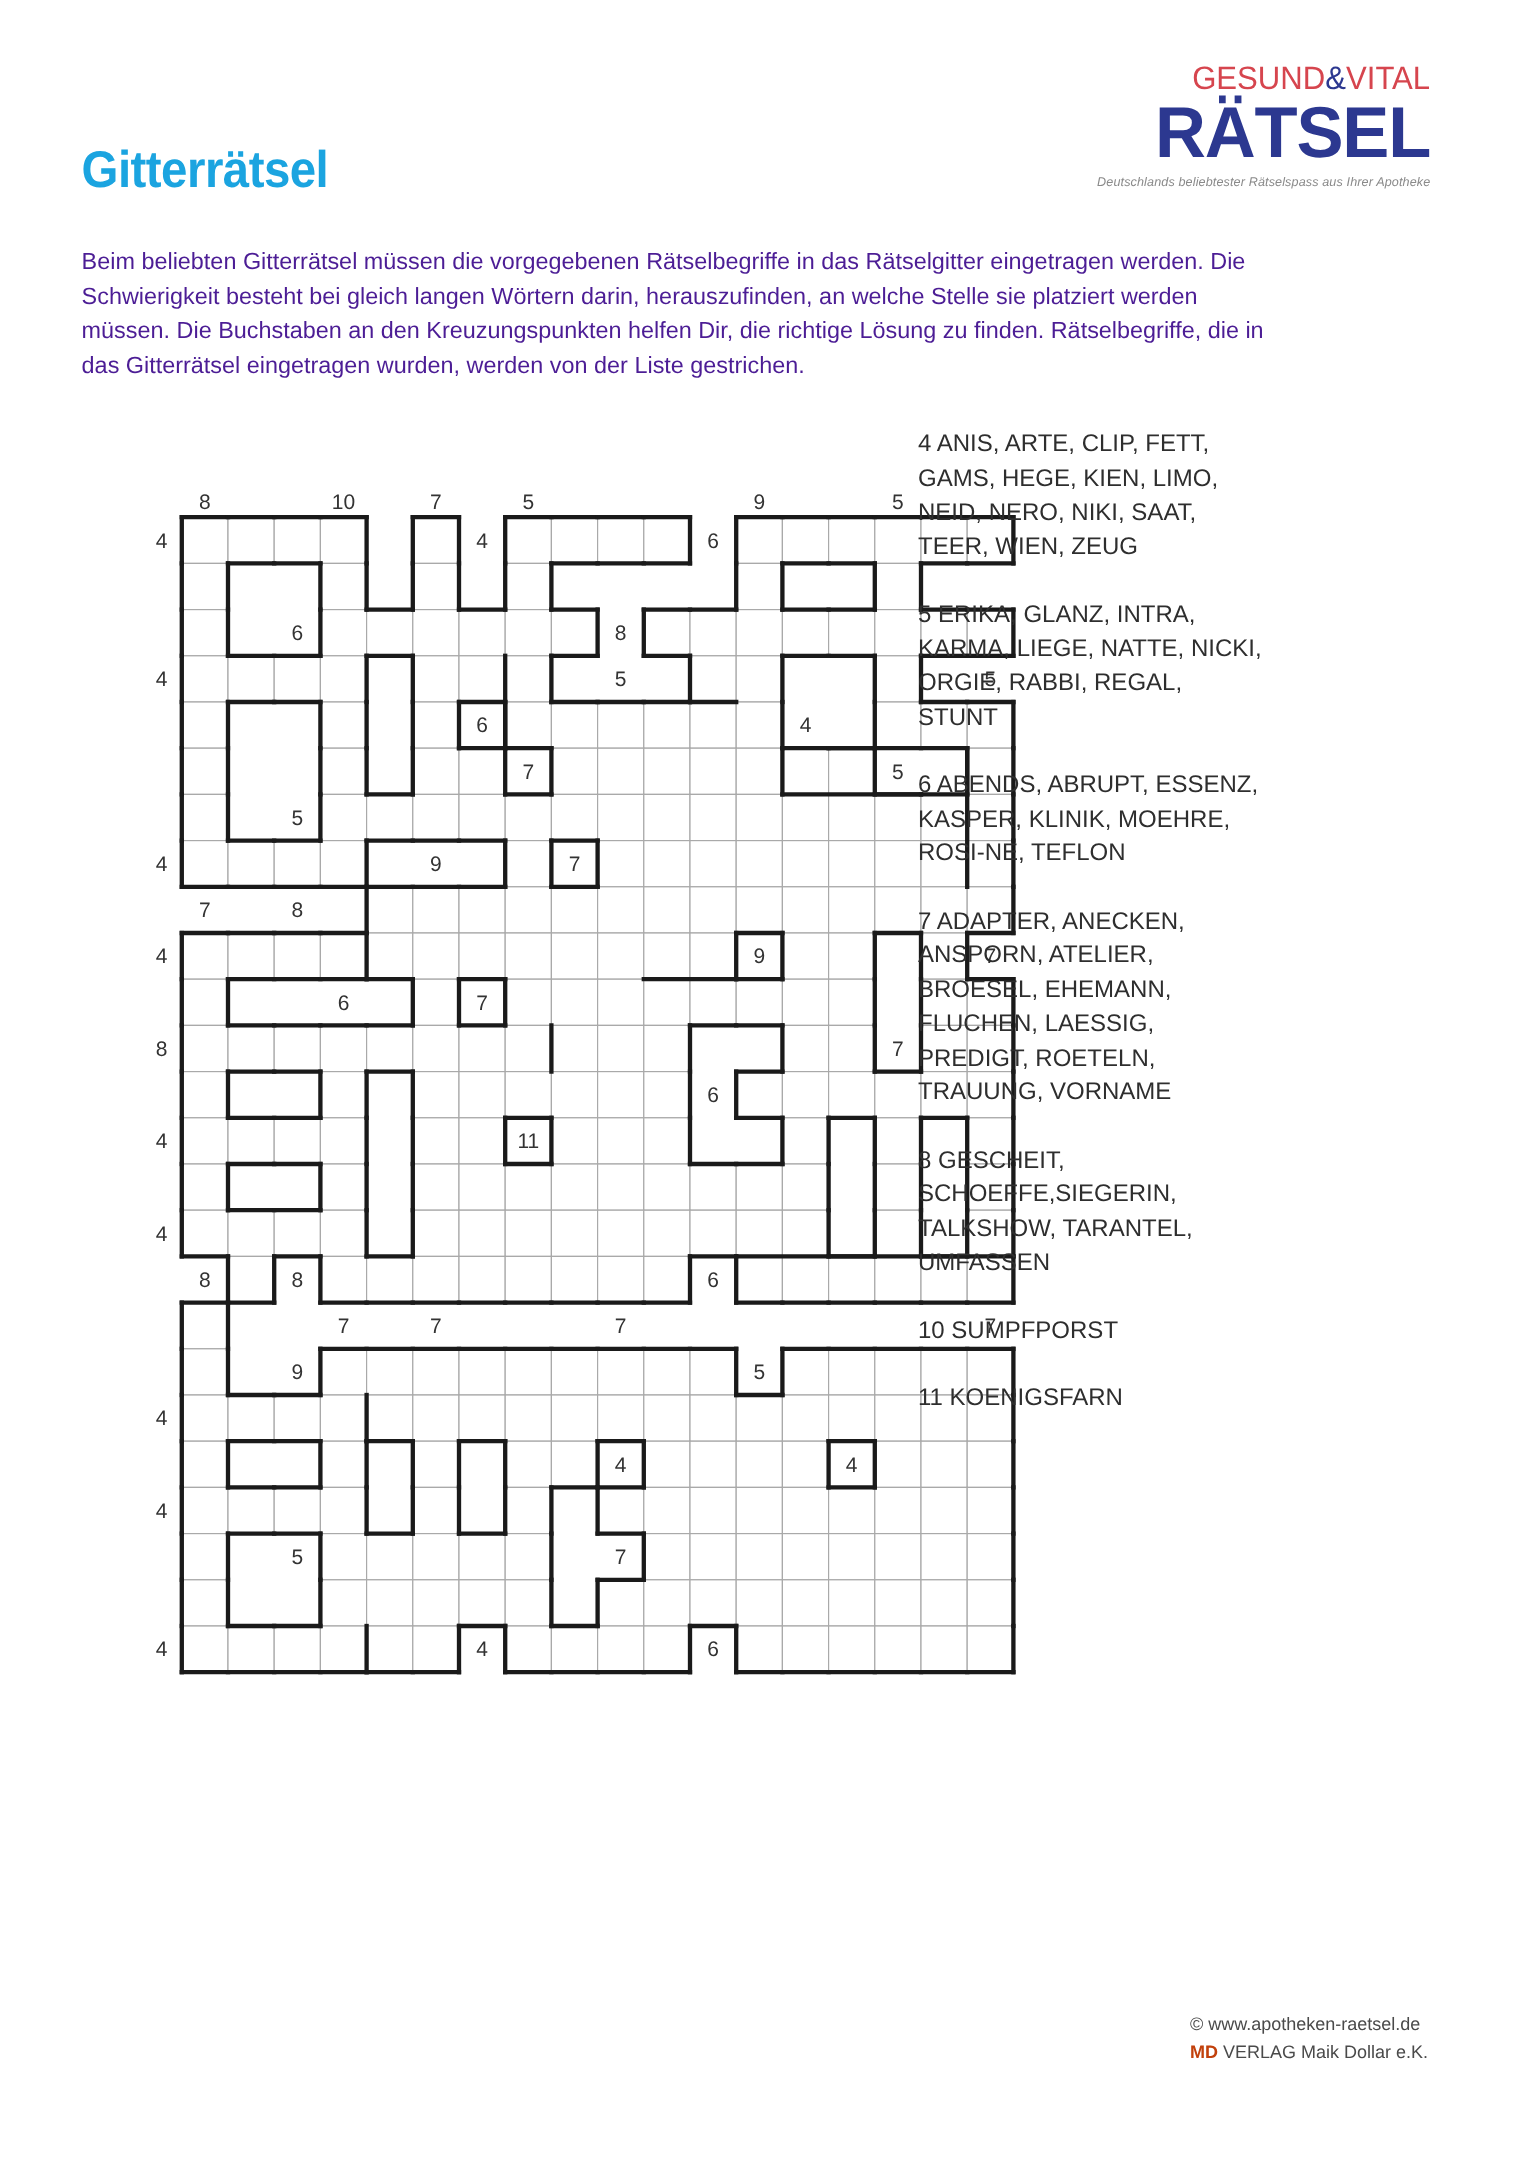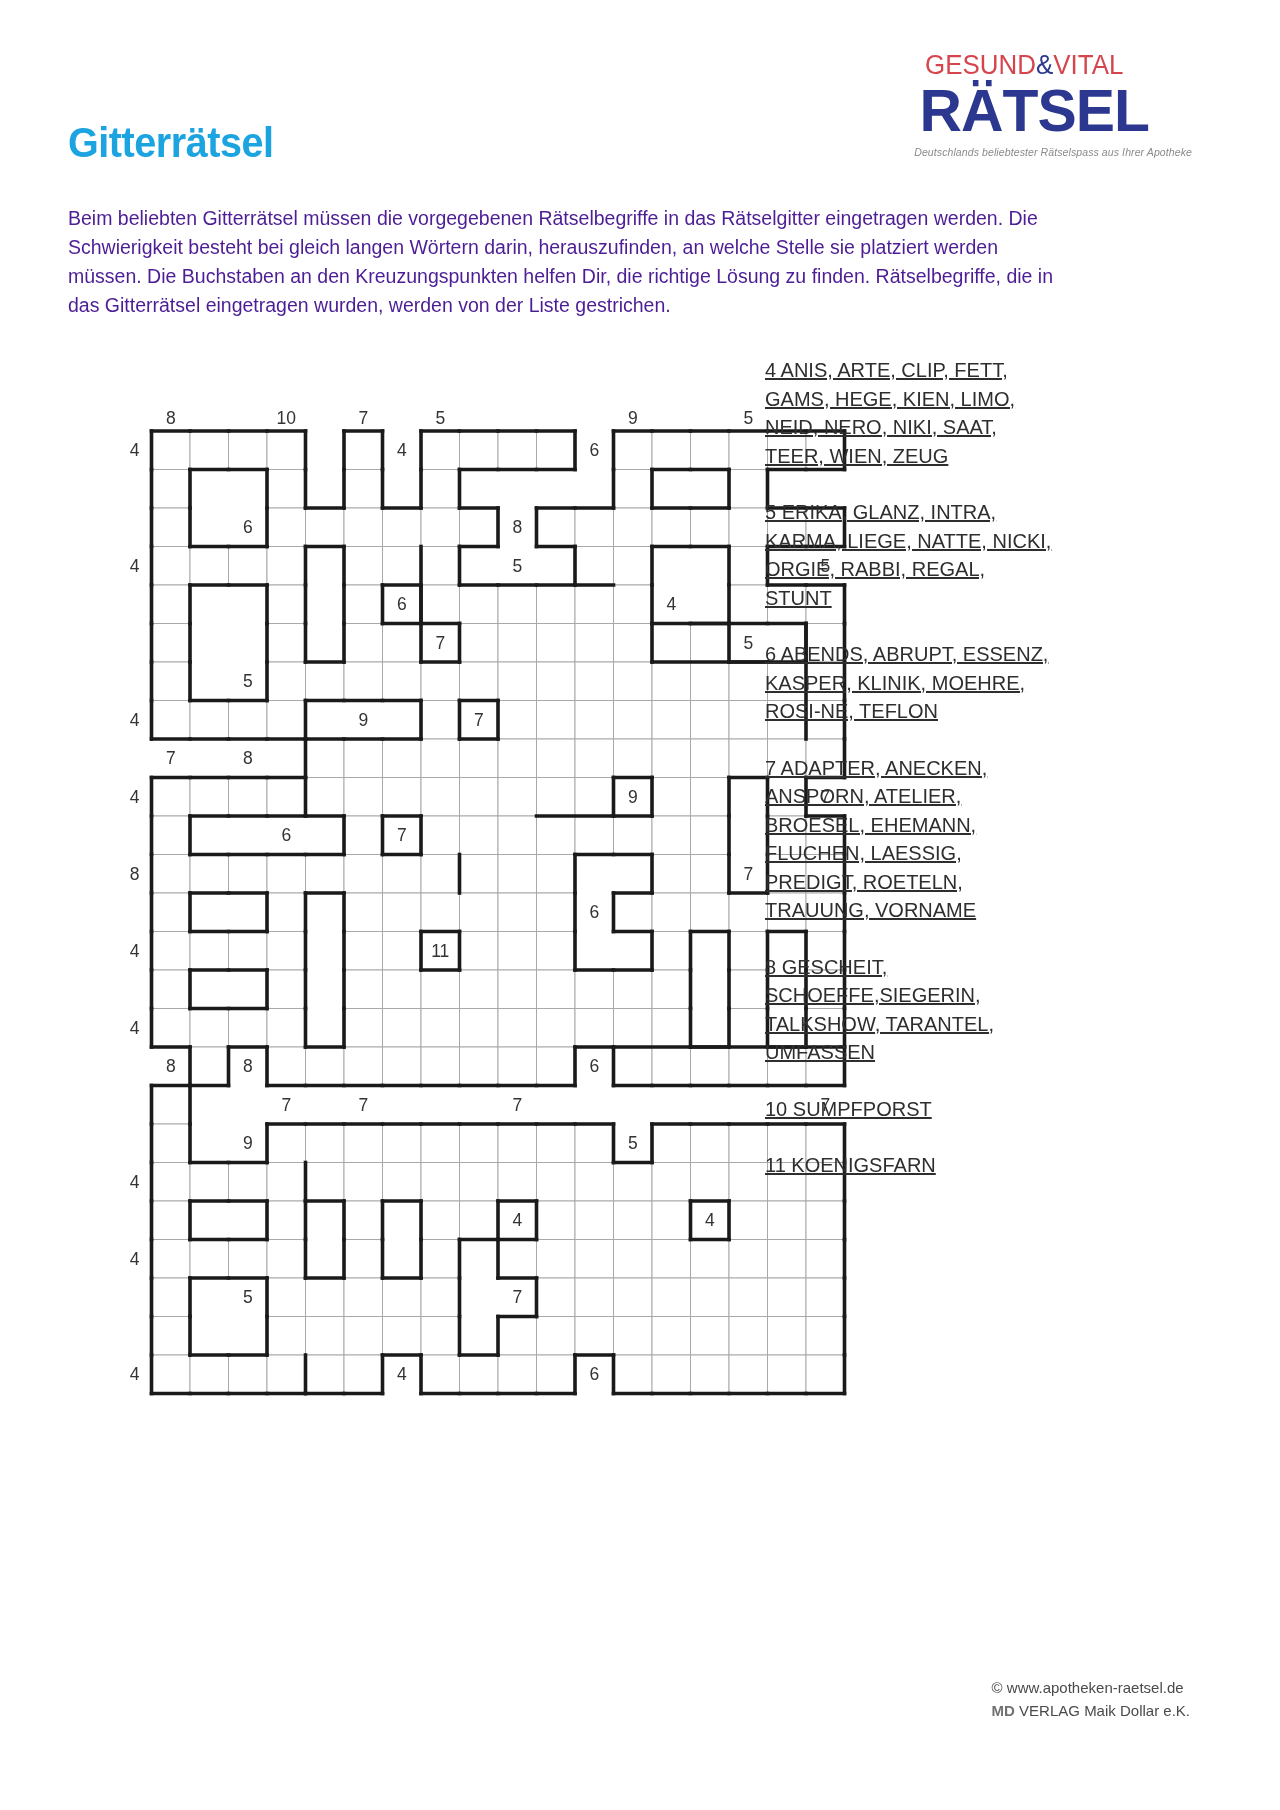--- a/index.html
+++ b/index.html
@@ -1,21 +1,21 @@
 <!DOCTYPE html>
 <html><head>
 <meta charset="utf-8">
 <style>
   html,body{margin:0;padding:0;}
   body{
     width:1280px;height:1810px;position:relative;background:#ffffff;
     font-family:"Liberation Sans",sans-serif;overflow:hidden;
   }
   .logo{
-    position:absolute;top:52px;right:88px;line-height:1;
+    position:absolute;top:52px;right:88px;text-align:right;line-height:1;
   }
   .logo-line1{
     font-size:27px;letter-spacing:0px;color:#d6454e;font-weight:400;
     transform:scaleX(0.96);transform-origin:right;
   }
   .logo-amp{color:#2c3890;}
   .logo-line2{
     font-size:60px;font-weight:bold;color:#2c3890;letter-spacing:-1px;margin-top:2px;
     transform:scaleX(0.98);transform-origin:right;
   }
@@ -29,26 +29,26 @@
   }
   .intro{
     position:absolute;left:68px;top:204px;width:988px;
     font-size:19.5px;line-height:29px;color:#4c1d95;
   }
   .grid-wrap{position:absolute;left:105px;top:395px;width:790px;height:1040px;}
   .word-list{
     position:absolute;left:765px;top:356px;width:292px;
     font-size:20px;line-height:28.5px;color:#2e2e2e;
   }
-  .word-group{margin-bottom:28px;text-decoration:underline;}
+  .word-group{margin-bottom:28px;}
   .footer{
     position:absolute;right:90px;top:1676px;text-align:left;
     font-size:15px;line-height:23px;color:#4a4a4a;
   }
-  .footer b{color:#737373;}
+  .footer b{color:#c2410c;}
 </style>
 </head>
 <body>
 
 <div class="logo">
   <div class="logo-line1"><span>GESUND</span><span class="logo-amp">&amp;</span><span>VITAL</span></div>
   <div class="logo-line2">RÄTSEL</div>
   <div class="logo-tagline">Deutschlands beliebtester Rätselspass aus Ihrer Apotheke</div>
 </div>
 

